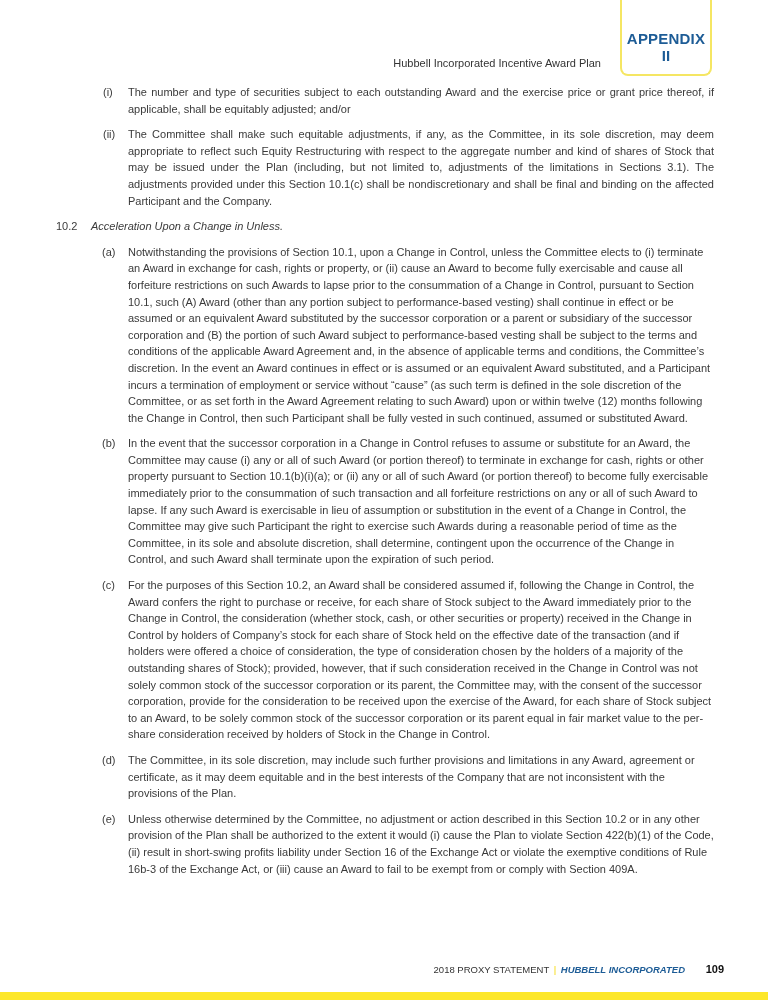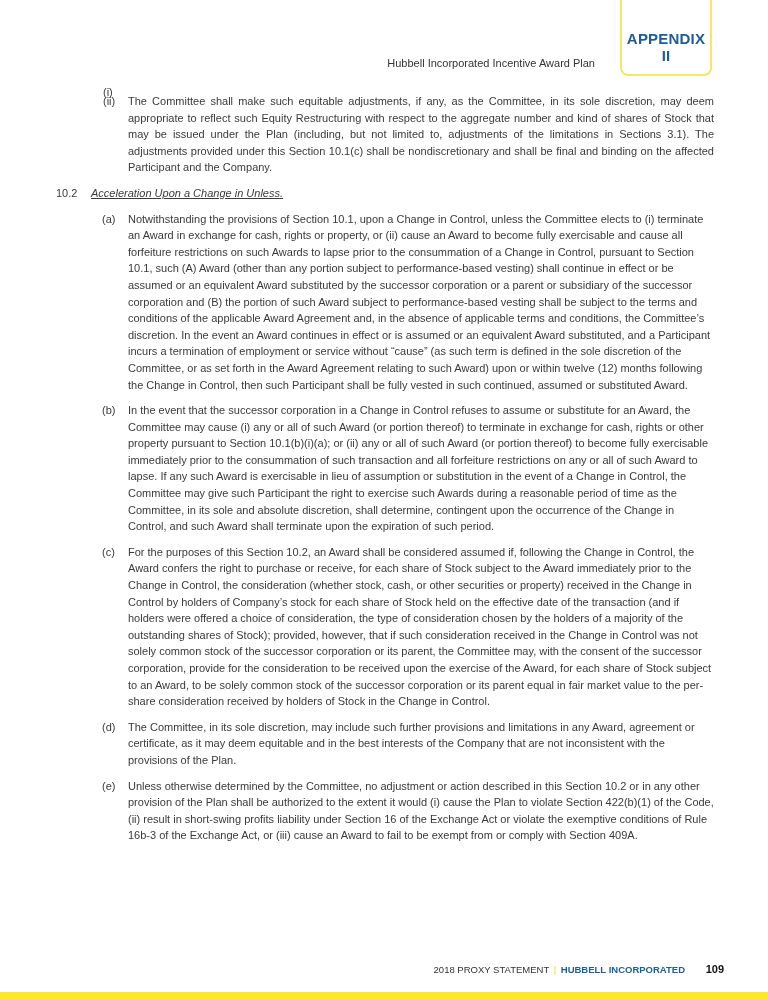--- a/index.html
+++ b/index.html
@@ -11,52 +11,53 @@
   .tab {
     position:absolute; left:620px; top:-4px; width:92px; height:80px;
     border:2px solid #f5e663; border-top:none; border-radius:0 0 8px 8px;
     box-sizing:border-box;
   }
   .tab-label {
     position:absolute; left:0; right:0; bottom:10px; text-align:center;
     font-weight:bold; font-size:15px; color:#1d5c96; letter-spacing:0.2px;
   }
   .header-title {
-    position:absolute; right:173px; top:57px; font-size:11px; color:#333;
+    position:absolute; right:167px; top:57px; font-size:11px; color:#333;
   }
   .content { position:absolute; left:0; top:84px; width:768px; }
   .item { position:relative; font-size:11px; line-height:16.6px; color:#3a3a3a; }
   .lvl2 { padding-left:128px; padding-right:54px; margin-bottom:9px; }
   .lvl2 .num { position:absolute; left:103px; top:0; }
   .lvl2.alpha .num { left:102px; }
-  .sec { padding-left:91px; margin-bottom:9px;text-decoration:underline; }
+  .sec { padding-left:91px; margin-bottom:9px; }
   .sec .num { position:absolute; left:56px; top:0; }
   .sec .title { font-style:italic; }
   .justify { text-align:justify; }
   .footer {
     position:absolute; right:83px; top:964px; font-size:9.5px; color:#333;
   }
   .footer .sep { color:#f5d90a; margin:0 2px; }
-  .footer .co { color:#1d5c96; font-weight:bold; }
+  .footer .co { color:#1d5c96; font-weight:bold;font-style:italic; }
   .page-num {
     position:absolute; right:44px; top:963px; font-size:11px; font-weight:bold; color:#111;
   }
   .bar { position:absolute; left:0; bottom:0; width:768px; height:8px; background:#fde72a; }
 </style>
 </head>
 <body>
 
 <div class="tab">
   <div class="tab-label">APPENDIX II</div>
 </div>
 <div class="header-title">Hubbell Incorporated Incentive Award Plan</div>
 
 <div class="content">
   <div class="item lvl2 justify">
     <span class="num">(i)</span>
+    <span>The number and type of securities subject to each outstanding Award and the exercise price or grant price thereof, if applicable, shall be equitably adjusted; and/or</span>
   </div>
   <div class="item lvl2 justify">
     <span class="num">(ii)</span>
     <span>The Committee shall make such equitable adjustments, if any, as the Committee, in its sole discretion, may deem appropriate to reflect such Equity Restructuring with respect to the aggregate number and kind of shares of Stock that may be issued under the Plan (including, but not limited to, adjustments of the limitations in Sections 3.1). The adjustments provided under this Section 10.1(c) shall be nondiscretionary and shall be final and binding on the affected Participant and the Company.</span>
   </div>
 
   <div class="item sec">
     <span class="num">10.2</span>
     <span class="title">Acceleration Upon a Change in Unless.</span>
   </div>

